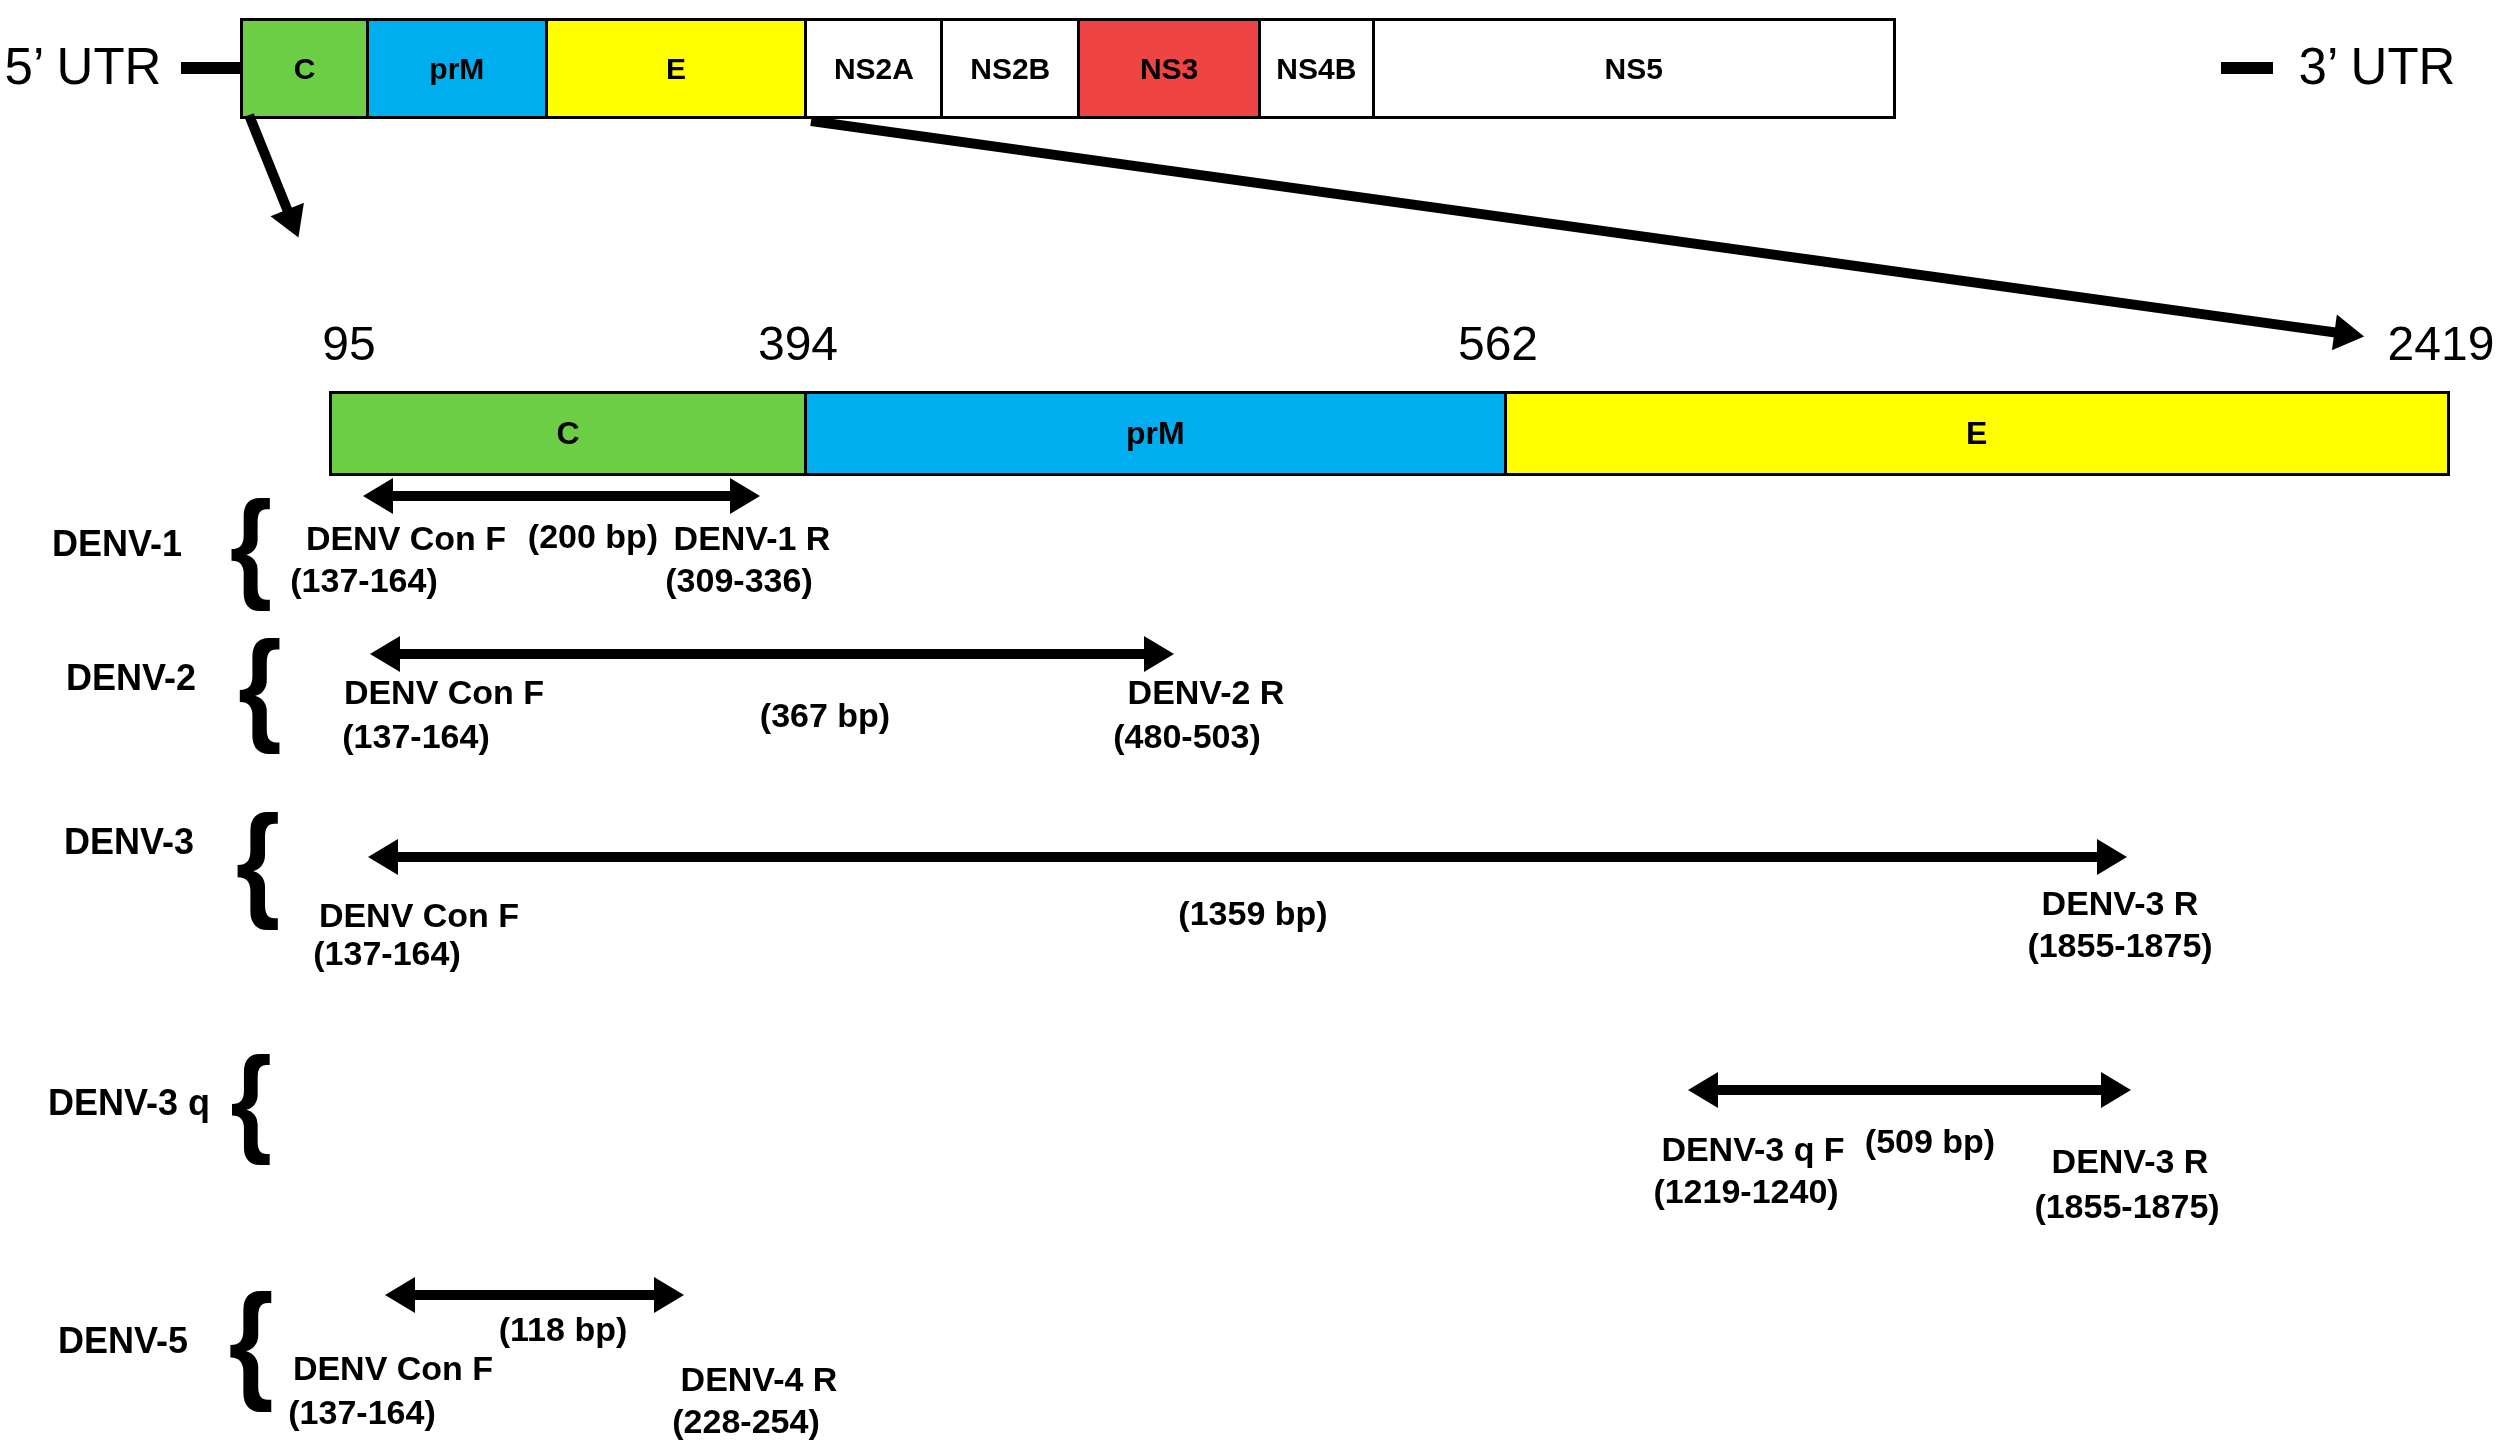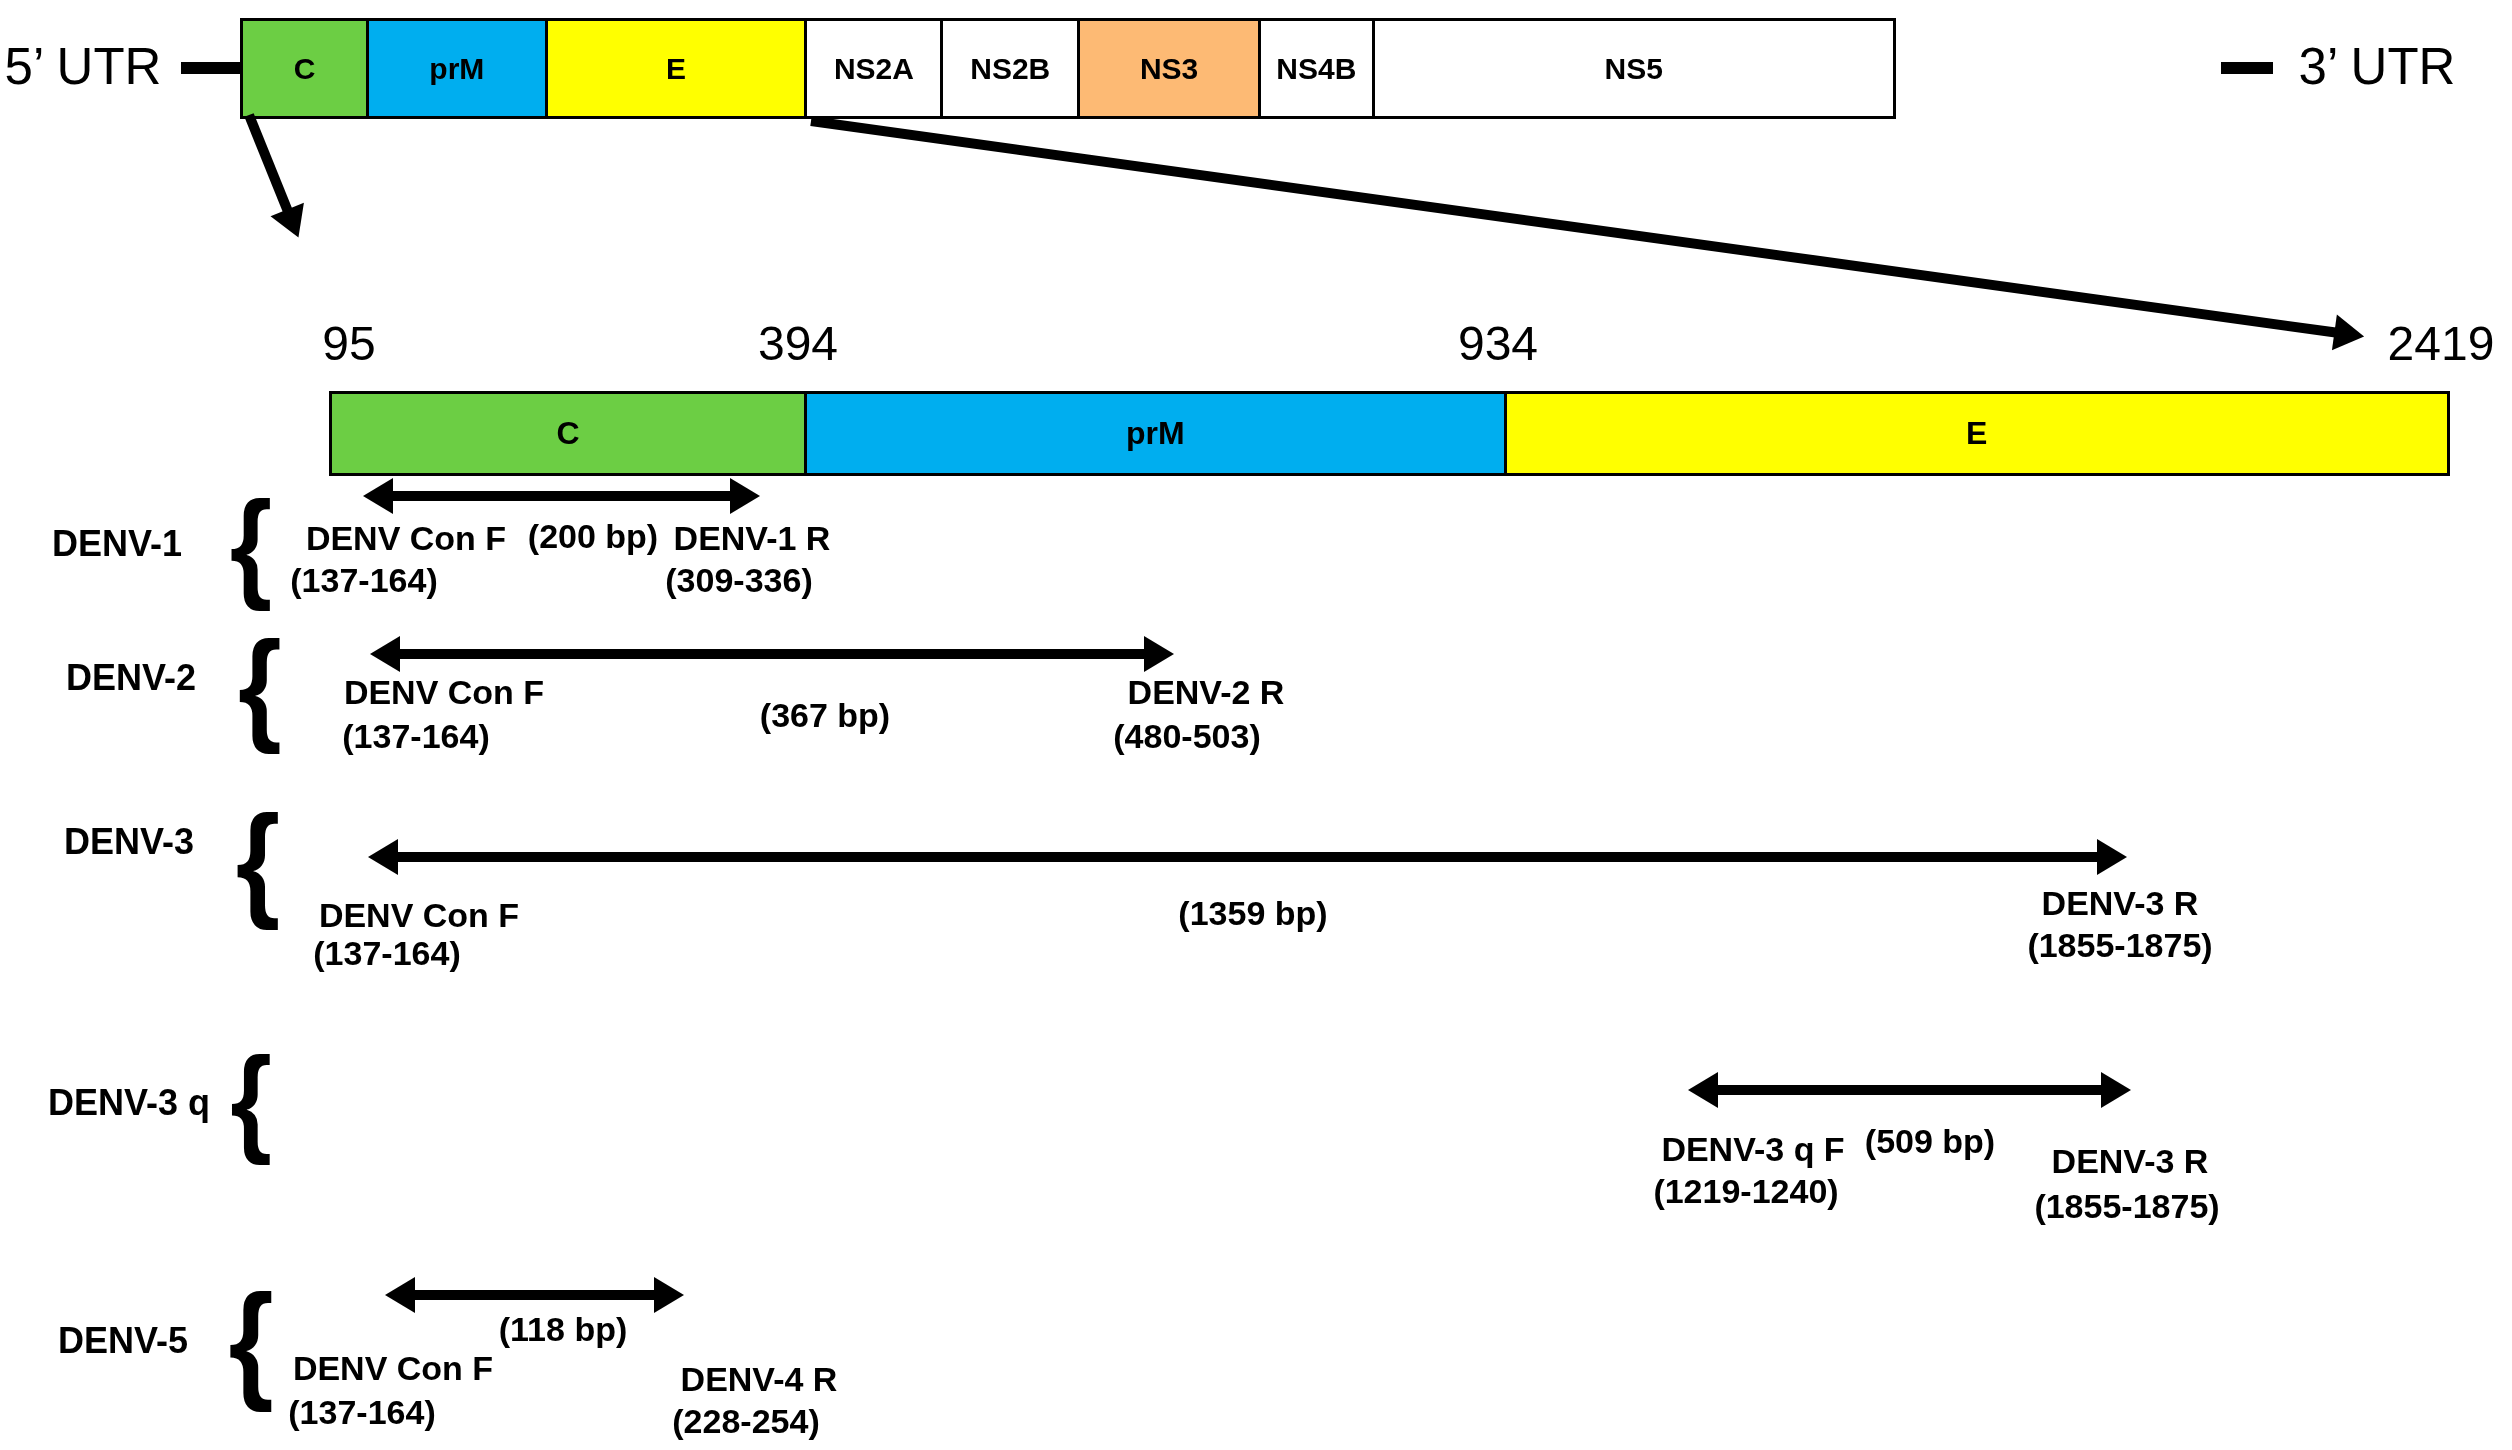--- a/index.html
+++ b/index.html
@@ -75,34 +75,34 @@
 <div class="canvas">
 
   <div class="utr" style="left:83px; top:66px;">5’ UTR</div>
   <div class="dash" style="left:181px; top:62px; width:59px;"></div>
   <div class="bar" style="left:240px; top:18px;">
       <div class="seg" style="width: 129px; background: rgb(108, 206, 68);">C</div>
       <div class="seg" style="width: 182px; background: rgb(0, 174, 239);">prM</div>
       <div class="seg" style="width: 263px; background: rgb(255, 255, 0);">E</div>
       <div class="seg" style="width: 139px; background: rgb(255, 255, 255);">NS2A</div>
       <div class="seg" style="width: 140px; background: rgb(255, 255, 255);">NS2B</div>
-      <div class="seg" style="width: 184px; background: #fdba74;">NS3</div>
+      <div class="seg" style="width: 184px; background: #ef4444;">NS3</div>
       <div class="seg" style="width: 117px; background: rgb(255, 255, 255);">NS4B</div>
       <div class="seg" style="width: 524px; background: rgb(255, 255, 255);">NS5</div>
     </div>
   <div class="dash" style="left:2221px; top:62px; width:52px;"></div>
   <div class="utr" style="left:2377px; top:66px;">3’ UTR</div>
 
   <div class="sarrow" style="left:249px; top:96px; width:132px; transform:rotate(68deg);"></div>
   <div class="sarrow" style="left:811px; top:102px; width:1568px; transform:rotate(7.9deg);"></div>
 
   <div id="pos-layer">
       <div class="pos" style="left: 349px; top: 343px;">95</div>
       <div class="pos" style="left: 798px; top: 343px;">394</div>
-      <div class="pos" style="left: 1498px; top: 343px;">934</div>
+      <div class="pos" style="left: 1498px; top: 343px;">562</div>
       <div class="pos" style="left: 2441px; top: 343px;">2419</div>
     </div>
   <div class="bar" style="left:329px; top:391px;">
       <div class="seg2" style="width: 478px; background: rgb(108, 206, 68);">C</div>
       <div class="seg2" style="width: 703px; background: rgb(0, 174, 239);">prM</div>
       <div class="seg2" style="width: 946px; background: rgb(255, 255, 0);">E</div>
     </div>
 
   <div class="row-label" style="left:117px; top:544px;">DENV-1</div>
   <div class="brace" style="left:251px; top:544px; font-size:121px;">{</div>

